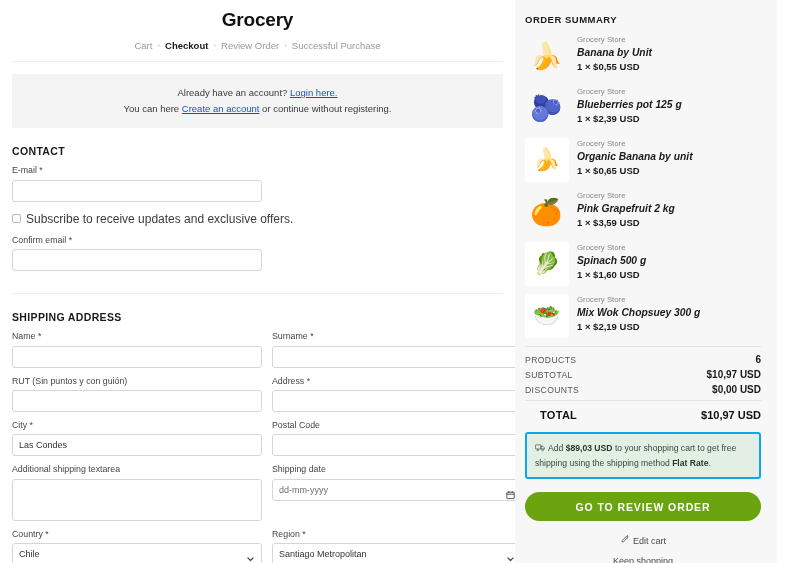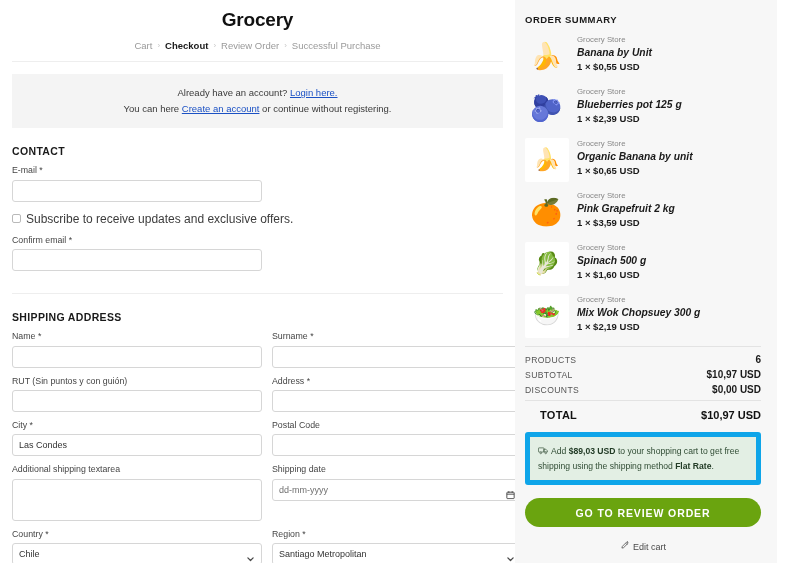--- a/index.html
+++ b/index.html
@@ -149,21 +149,21 @@
   .grand {
     display: flex; justify-content: space-between; align-items: baseline;
     border-top: 1px solid #e3e3e3; padding-top: 8px; margin-top: 5px;
   }
   .grand .tk { font-size: 11px; font-weight: bold; color: #111; letter-spacing: 0.3px; margin-left: 15px; }
   .grand .tv { font-size: 11px; font-weight: bold; color: #111; }
 
   .ship-note {
     margin-top: 11px;
     background: #e3efe4;
-    border: 5px solid #0ea5e9;
+    border: 2px solid #0ea5e9;
     border-radius: 3px;
     padding: 7px 8px;
     font-size: 8.6px;
     color: #2f4b33;
     line-height: 1.65;
   }
   .ship-note b { font-weight: bold; color: #223b26; }
   .truck { display: inline-block; vertical-align: -1px; margin-right: 2px; }
 
   .cta {

